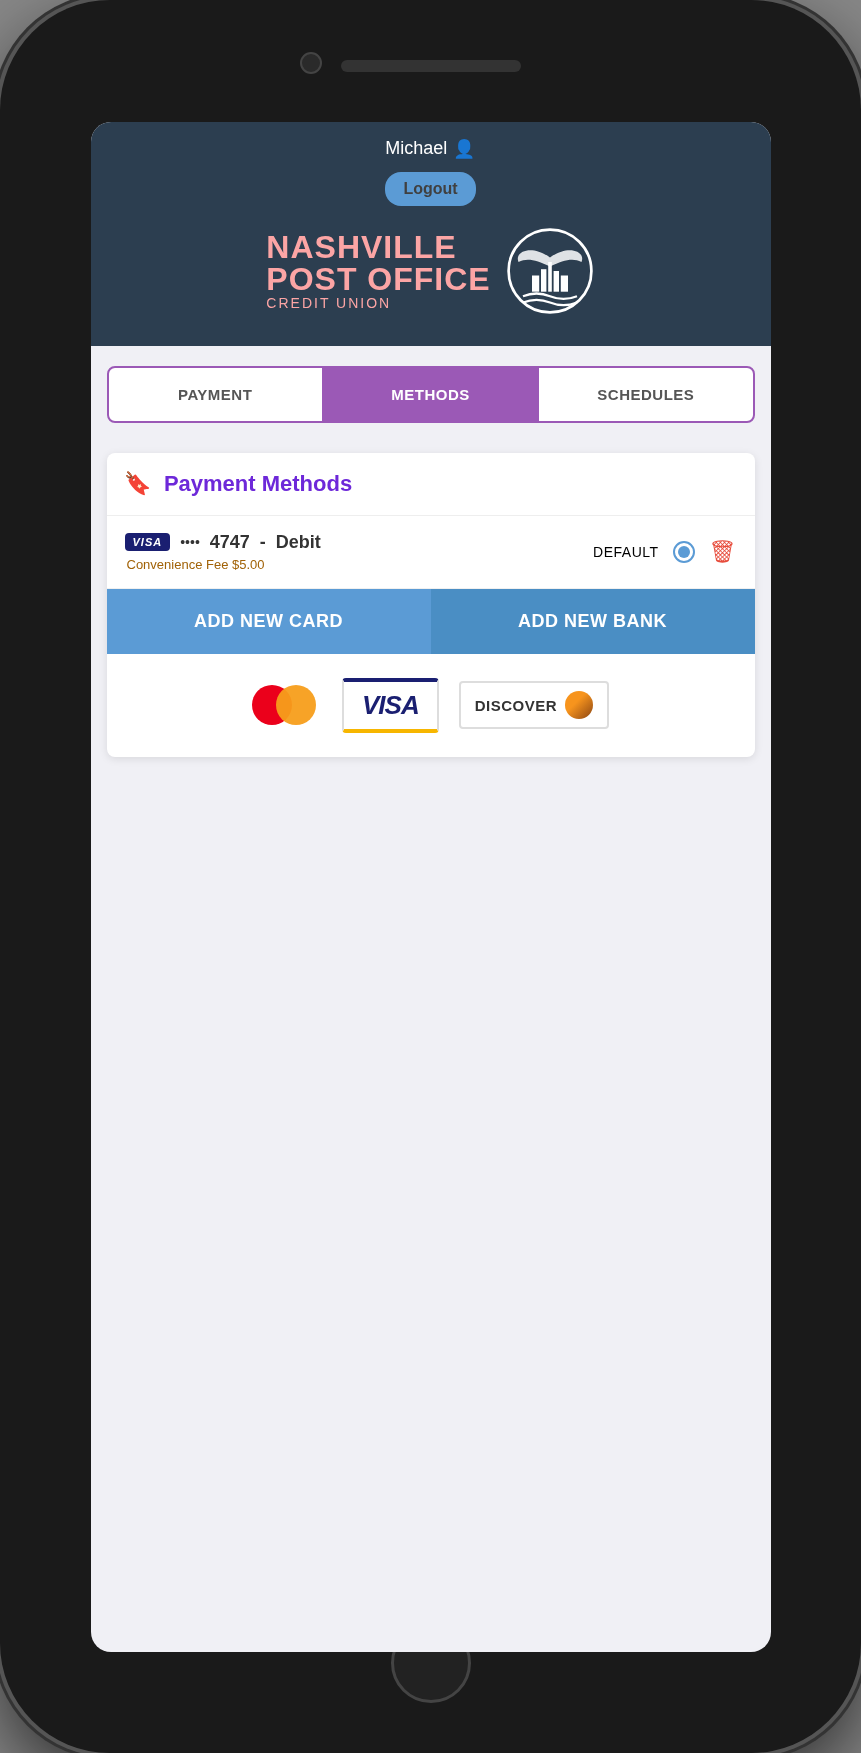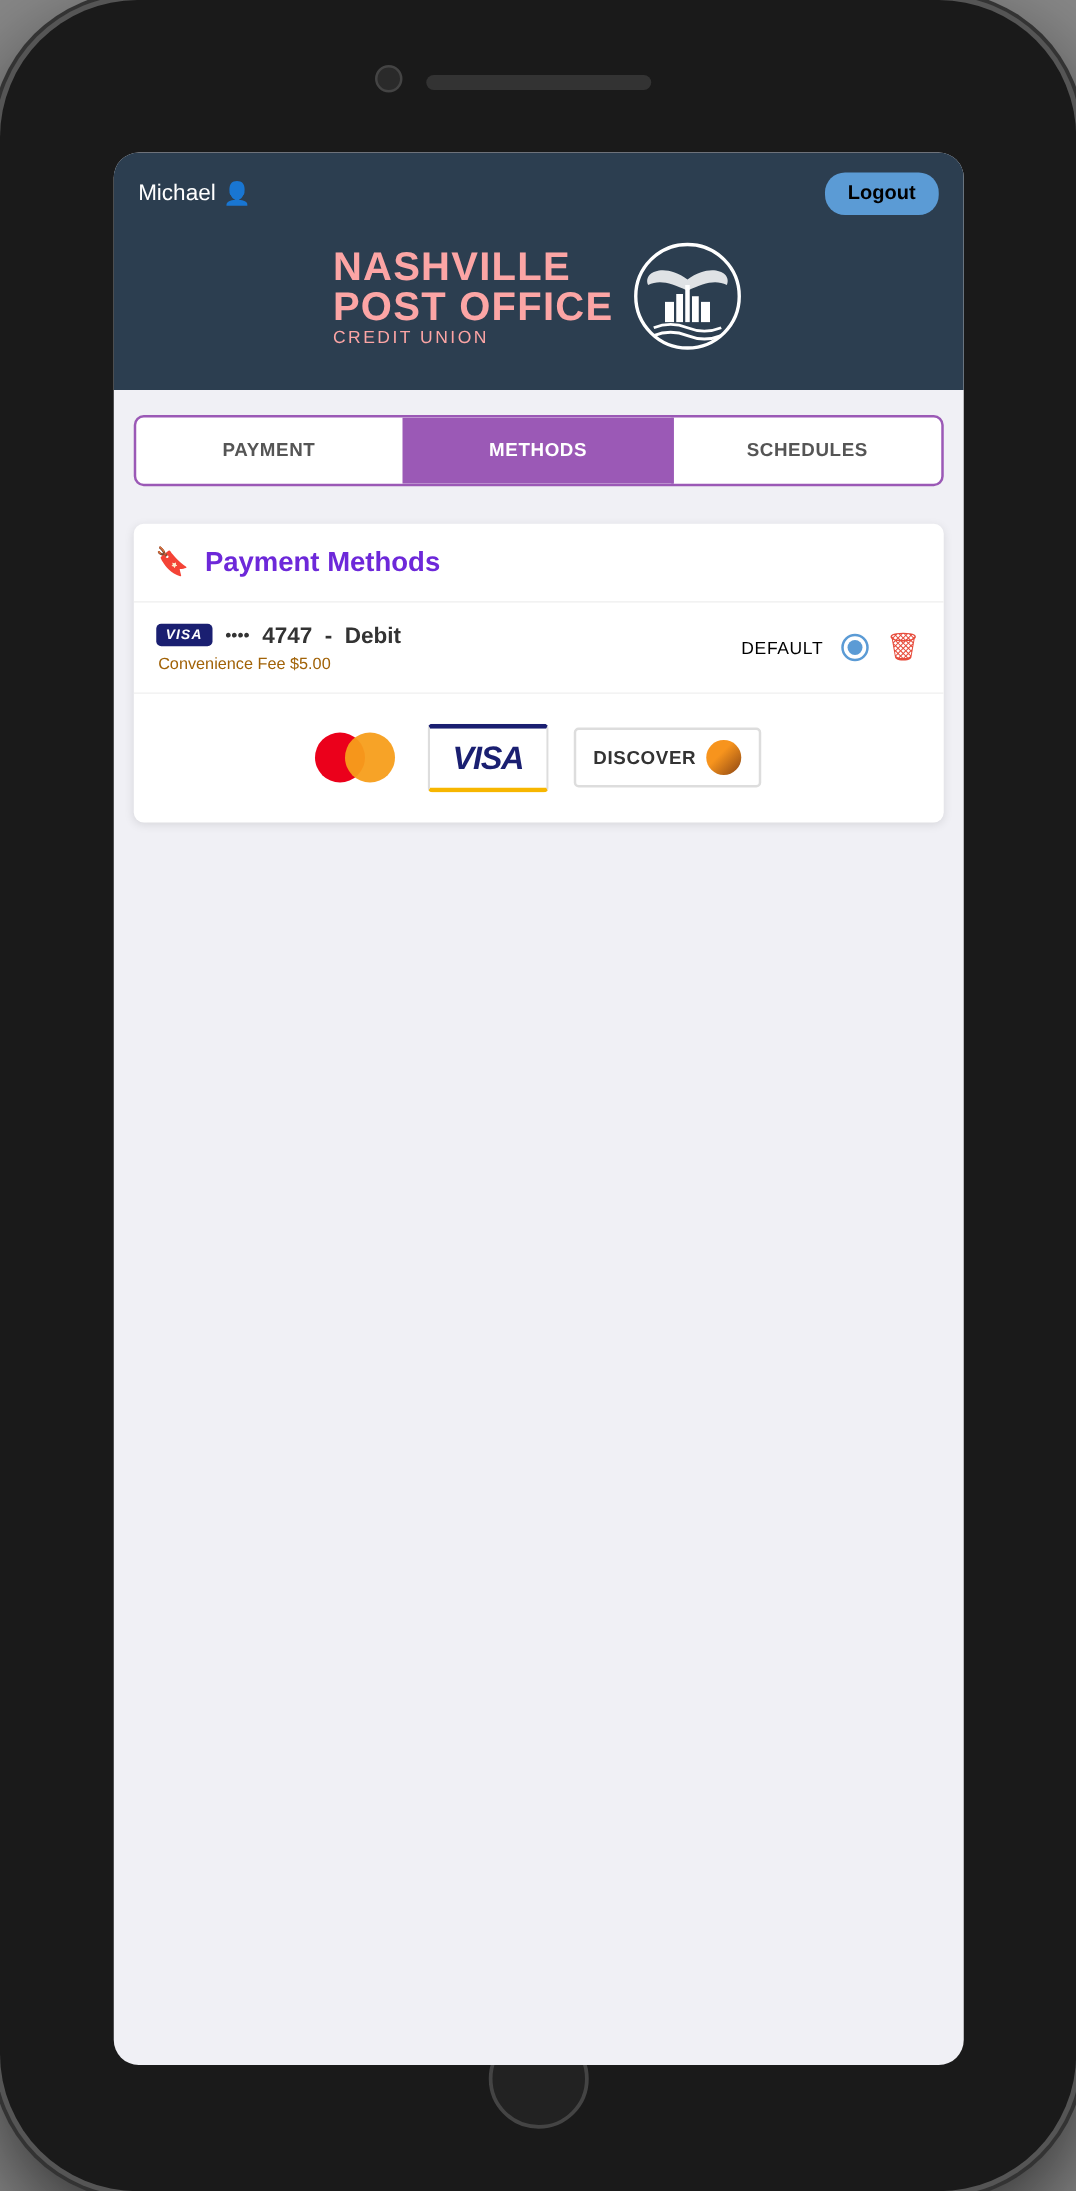--- a/index.html
+++ b/index.html
@@ -68,39 +68,40 @@
     }
 
     
     .app-header {
       background: #2c3e50;
       padding: 0;
       position: relative;
     }
     .header-top {
       display: flex;
-      justify-content: space-between;
+      justify-content: center;
       align-items: center;
       padding: 16px 20px 10px;
       gap: 12px;
+      flex-direction: column;
     }
     .user-info {
       display: flex;
       align-items: center;
       gap: 6px;
       color: white;
       font-size: 18px;
     }
     .user-icon {
       font-size: 18px;
       color: white;
     }
     .logout-btn {
       background: #5b9bd5;
-      color: #000000;
+      color: #404040;
       border: none;
       padding: 8px 18px;
       border-radius: 16px;
       font-size: 16px;
       font-weight: 600;
       cursor: pointer;
     }
     .logo-area {
       display: flex;
       justify-content: center;
@@ -449,20 +450,24 @@
           </div>
           <div class="card-right">
             <span class="default-label">DEFAULT</span>
             <div class="radio-btn">
               <div class="radio-inner"></div>
             </div>
             <span class="trash-icon">🗑</span>
           </div>
         </div>
 
+        <div class="action-btns">
+          <button class="add-card-btn">ADD NEW CARD</button>
+          <button class="add-bank-btn">ADD NEW BANK</button>
+        </div>
 
         <div class="card-logos">
 
           <div class="mc-logo">
             <div class="mc-red"></div>
             <div class="mc-orange"></div>
           </div>
 
           <div class="visa-logo">
             <span class="visa-logo-text">VISA</span>

